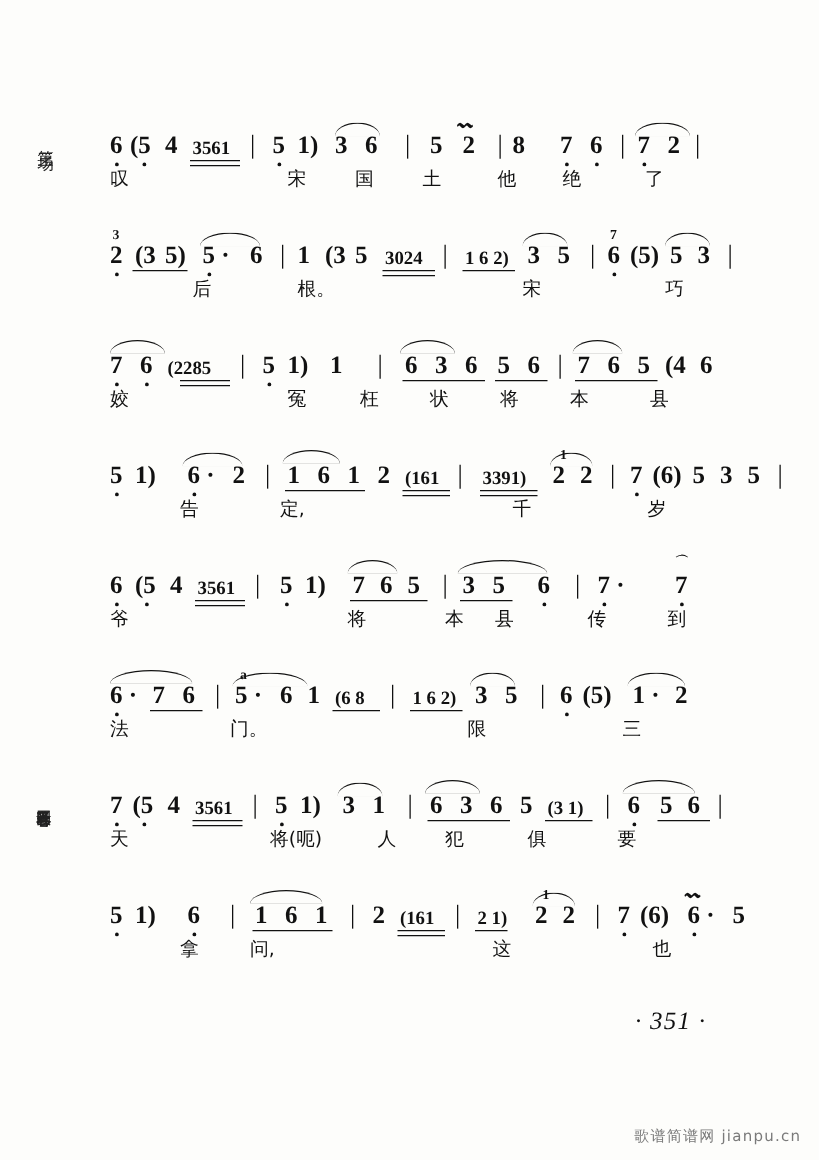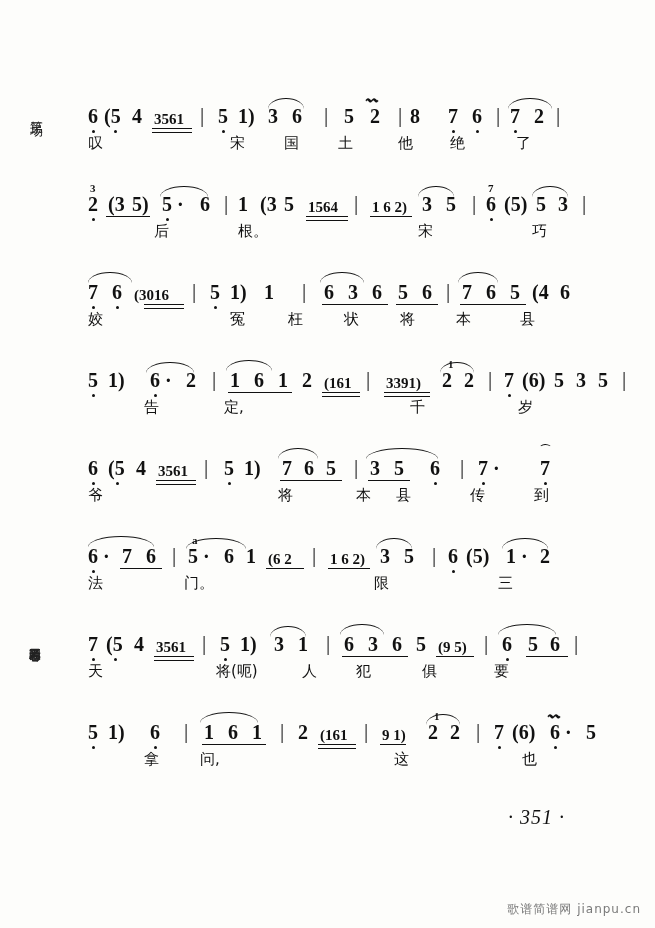--- a/index.html
+++ b/index.html
@@ -239,21 +239,21 @@
         <span class="n" style="left:44px;">5)</span>
         <span class="ul" style="left:18px; top:28px; width:44px;"></span>
         <span class="n" style="left:74px;">5 ·</span>
         <span class="dotd" style="left:78px; top:30px;"></span>
         <span class="n" style="left:112px;">6</span>
         <span class="slur" style="left:72px; top:-2px; width:48px;"></span>
         <span class="bar" style="left:136px;">|</span>
         <span class="n" style="left:150px;">1</span>
         <span class="n" style="left:172px;">(3</span>
         <span class="n" style="left:196px;">5</span>
-        <span class="n small" style="left:220px;">1564</span>
+        <span class="n small" style="left:220px;">3024</span>
         <span class="ul" style="left:218px; top:28px; width:42px;"></span>
         <span class="ul2" style="left:218px; top:32px; width:42px;"></span>
         <span class="bar" style="left:266px;">|</span>
         <span class="n small" style="left:284px;">1 6 2)</span>
         <span class="ul" style="left:282px; top:28px; width:42px;"></span>
         <span class="n" style="left:334px;">3</span>
         <span class="n" style="left:358px;">5</span>
         <span class="slur" style="left:330px; top:-2px; width:36px;"></span>
         <span class="bar" style="left:384px;">|</span>
         <span class="sup" style="left:400px; top:-6px;">7</span>
@@ -272,21 +272,21 @@
         <span class="ly" style="left:444px;">巧</span>
       </div>
     </div>
 
     <div class="system">
       <div class="notes">
         <span class="n" style="left:0px;">7</span>
         <span class="dotd" style="left:4px; top:30px;"></span>
         <span class="n" style="left:24px;">6</span>
         <span class="dotd" style="left:28px; top:30px;"></span>
-        <span class="n small" style="left:46px;">(3016</span>
+        <span class="n small" style="left:46px;">(2285</span>
         <span class="ul" style="left:56px; top:28px; width:40px;"></span>
         <span class="ul2" style="left:56px; top:32px; width:40px;"></span>
         <span class="slur" style="left:0px; top:-4px; width:44px;"></span>
         <span class="bar" style="left:104px;">|</span>
         <span class="n" style="left:122px;">5</span>
         <span class="dotd" style="left:126px; top:30px;"></span>
         <span class="n" style="left:142px;">1)</span>
         <span class="n" style="left:176px;">1</span>
         <span class="bar" style="left:214px;">|</span>
         <span class="n" style="left:236px;">6</span>
@@ -410,21 +410,21 @@
         <span class="dotd" style="left:4px; top:30px;"></span>
         <span class="n" style="left:34px;">7</span>
         <span class="n" style="left:58px;">6</span>
         <span class="ul" style="left:32px; top:28px; width:42px;"></span>
         <span class="slur" style="left:0px; top:-4px; width:66px;"></span>
         <span class="bar" style="left:84px;">|</span>
         <span class="sup" style="left:104px; top:-6px;">a</span>
         <span class="n" style="left:100px;">5 ·</span>
         <span class="n" style="left:136px;">6</span>
         <span class="n" style="left:158px;">1</span>
-        <span class="n small" style="left:180px;">(6 2</span>
+        <span class="n small" style="left:180px;">(6 8</span>
         <span class="ul" style="left:178px; top:28px; width:38px;"></span>
         <span class="slur" style="left:98px; top:-2px; width:60px;"></span>
         <span class="bar" style="left:224px;">|</span>
         <span class="n small" style="left:242px;">1 6 2)</span>
         <span class="ul" style="left:240px; top:28px; width:42px;"></span>
         <span class="n" style="left:292px;">3</span>
         <span class="n" style="left:316px;">5</span>
         <span class="slur" style="left:288px; top:-2px; width:36px;"></span>
         <span class="bar" style="left:344px;">|</span>
         <span class="n" style="left:360px;">6</span>
@@ -458,21 +458,21 @@
         <span class="n" style="left:152px;">1)</span>
         <span class="n" style="left:186px;">3</span>
         <span class="n" style="left:210px;">1</span>
         <span class="slur" style="left:182px; top:-2px; width:36px;"></span>
         <span class="bar" style="left:238px;">|</span>
         <span class="n" style="left:256px;">6</span>
         <span class="n" style="left:280px;">3</span>
         <span class="n" style="left:304px;">6</span>
         <span class="ul" style="left:254px; top:28px; width:66px;"></span>
         <span class="n" style="left:328px;">5</span>
-        <span class="n small" style="left:350px;">(9 5)</span>
+        <span class="n small" style="left:350px;">(3 1)</span>
         <span class="ul" style="left:348px; top:28px; width:38px;"></span>
         <span class="slur" style="left:252px; top:-4px; width:44px;"></span>
         <span class="bar" style="left:396px;">|</span>
         <span class="n" style="left:414px;">6</span>
         <span class="dotd" style="left:418px; top:30px;"></span>
         <span class="n" style="left:440px;">5</span>
         <span class="n" style="left:462px;">6</span>
         <span class="ul" style="left:438px; top:28px; width:42px;"></span>
         <span class="slur" style="left:410px; top:-4px; width:58px;"></span>
         <span class="bar" style="left:486px;">|</span>
@@ -499,21 +499,21 @@
         <span class="n" style="left:140px;">6</span>
         <span class="n" style="left:164px;">1</span>
         <span class="ul" style="left:114px; top:28px; width:64px;"></span>
         <span class="slur" style="left:112px; top:-4px; width:58px;"></span>
         <span class="bar" style="left:192px;">|</span>
         <span class="n" style="left:210px;">2</span>
         <span class="n small" style="left:232px;">(161</span>
         <span class="ul" style="left:230px; top:28px; width:38px;"></span>
         <span class="ul2" style="left:230px; top:32px; width:38px;"></span>
         <span class="bar" style="left:276px;">|</span>
-        <span class="n small" style="left:294px;">9 1)</span>
+        <span class="n small" style="left:294px;">2 1)</span>
         <span class="ul" style="left:292px; top:28px; width:26px;"></span>
         <span class="sup" style="left:346px; top:-6px;">1</span>
         <span class="n" style="left:340px;">2</span>
         <span class="n" style="left:362px;">2</span>
         <span class="slur" style="left:338px; top:-2px; width:34px;"></span>
         <span class="bar" style="left:388px;">|</span>
         <span class="n" style="left:406px;">7</span>
         <span class="dotd" style="left:410px; top:30px;"></span>
         <span class="n" style="left:424px;">(6)</span>
         <span class="n" style="left:462px;">6 ·</span>

